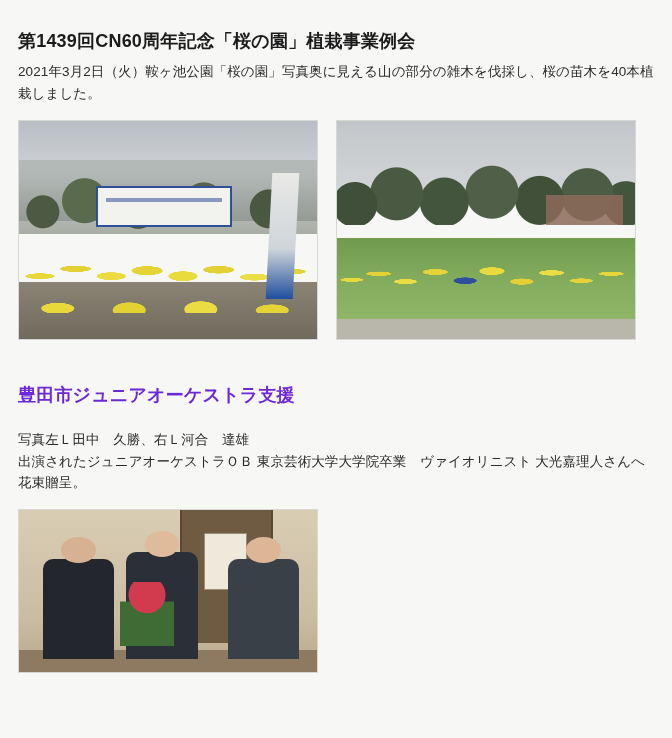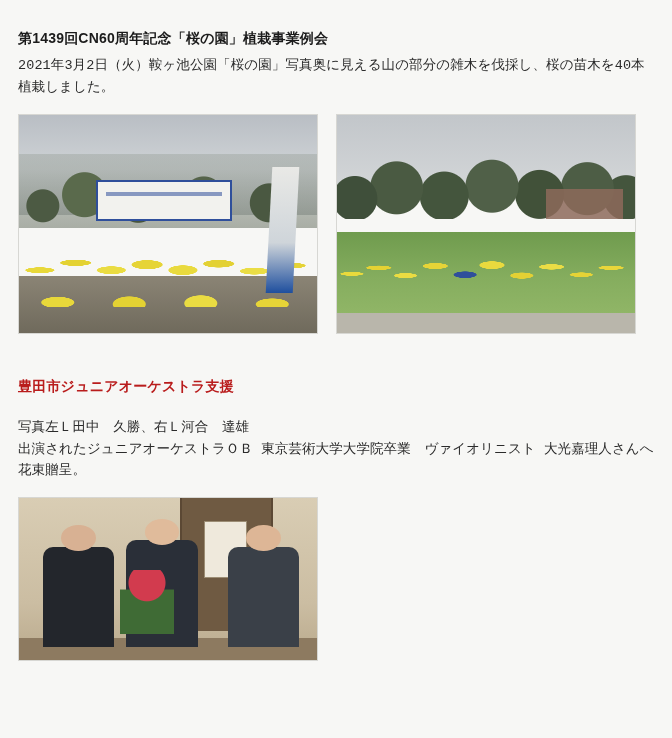--- a/index.html
+++ b/index.html
@@ -14,37 +14,36 @@
     color: #2b2b2b;
     overflow: hidden;
   }
   .page {
     padding: 28px 18px 0 18px;
     box-sizing: border-box;
     width: 672px;
   }
 
   .section-title {
-    font-size: 14px;
+    font-size: 18px;
     font-weight: bold;
     color: #1b1b1b;
     margin: 0 0 6px 0;
     line-height: 1.5;
     letter-spacing: 0.2px;
   }
   .section-title.blue {
-    color: #b91c1c;
+    color: #6d28d9;
   }
   .body-text {
     font-size: 13.5px;
     line-height: 1.62;
     color: #2b2b2b;
     margin: 0;
     letter-spacing: 0.1px;
-    font-family: Liberation Mono, monospace;
   }
 
   .photo-row {
     display: flex;
     gap: 18px;
     margin-top: 15px;
   }
 
   
   .photo {

